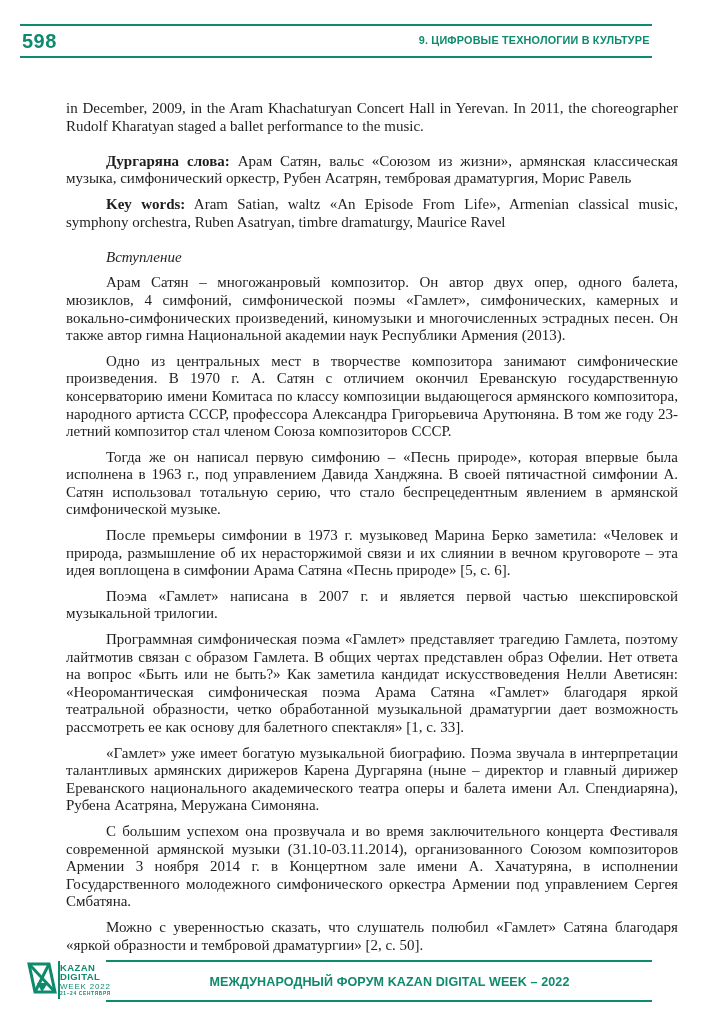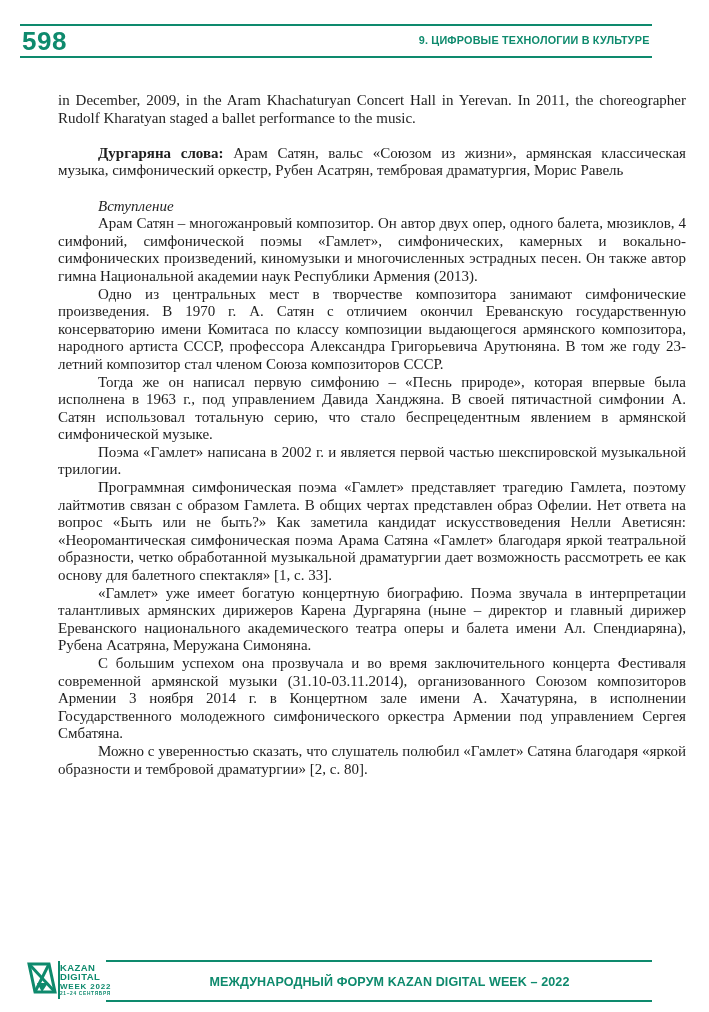--- a/index.html
+++ b/index.html
@@ -12,53 +12,53 @@
   }
   
   .header { position:absolute; left:20px; top:24px; width:632px; }
   .rule { height:2px; background:var(--accent); }
   .header-inner {
     display:flex; justify-content:space-between; align-items:center;
     height:30px; padding:0 2px;
   }
   .page-num {
     font-family:"Liberation Sans", sans-serif;
-    font-weight:700; font-size:26px; color:var(--accent);
+    font-weight:700; font-size:20px; color:var(--accent);
     letter-spacing:0.5px; line-height:1;
   }
   .section-head {
     font-family:"Liberation Sans", sans-serif;
     font-weight:700; font-size:11.5px; color:var(--accent);
     letter-spacing:0.2px; transform:scaleX(0.94); transform-origin:right center;
     line-height:1;
   }
   
   .body-text {
     position:absolute; left:58px; top:92px; width:628px;
     font-size:15px; line-height:17.6px; text-align:justify;
   }
-  .para { margin:0; }
+  .para { margin:8px; }
   .indent { text-indent:40px; }
   .gap-above { margin-top:17.6px; }
   .lead { font-weight:700; }
   .heading-italic { font-style:italic; }
   
   .footer { position:absolute; left:20px; top:956px; width:632px; height:48px; }
   .footer-logo {
     position:absolute; left:2px; top:2px; height:44px;
     display:flex; align-items:center; 
   }
   .logo-mark { display:block; }
   .logo-sep { width:2px; height:38px; background:var(--accent); }
   .logo-text {
     font-family:"Liberation Sans", sans-serif; color:var(--accent);
     display:flex; flex-direction:column; justify-content:center; line-height:1;
   }
   .logo-l1, .logo-l2 { font-weight:800; font-size:9.5px; letter-spacing:0.4px; }
-  .logo-l3 { font-weight:700; font-size:8px; letter-spacing:0.8px; margin-top:1px; }
+  .logo-l3 { font-weight:400; font-size:8px; letter-spacing:0.8px; margin-top:1px; }
   .logo-l4 { font-weight:700; font-size:4.8px; letter-spacing:0.7px; margin-top:1.5px; }
   .footer-band {
     position:absolute; left:86px; top:4px; width:546px; height:38px;
     border-top:2px solid var(--accent); border-bottom:2px solid var(--accent);
     display:flex; align-items:center; justify-content:center;
   }
   .footer-banner {
     font-family:"Liberation Sans", sans-serif; font-weight:700;
     font-size:13.5px; color:var(--accent); letter-spacing:0.1px;
     transform:scaleX(0.93); transform-origin:right center;
@@ -75,32 +75,34 @@
     <span class="section-head">9. ЦИФРОВЫЕ ТЕХНОЛОГИИ В КУЛЬТУРЕ</span>
   </div>
   <div class="rule"></div>
 </div>
 
 <div class="body-text">
   <p class="para">in December, 2009, in the Aram Khachaturyan Concert Hall in Yerevan. In 2011, the choreographer Rudolf Kharatyan staged a ballet performance to the music.</p>
 
   <p class="para indent gap-above"><span class="lead">Дургаряна слова:</span><span> Арам Сатян, вальс «Союзом из жизни», армянская классическая музыка, симфонический оркестр, Рубен Асатрян, тембровая драматургия, Морис Равель</span></p>
 
+  <p class="para indent"><span class="lead">Key words:</span><span> Aram Satian, waltz «An Episode From Life», Armenian classical music, symphony orchestra, Ruben Asatryan, timbre dramaturgy, Maurice Ravel</span></p>
 
   <p class="para indent gap-above heading-italic">Вступление</p>
 
   <div>
       <p class="para indent">Арам Сатян – многожанровый композитор. Он автор двух опер, одного балета, мюзиклов, 4 симфоний, симфонической поэмы «Гамлет», симфонических, камерных и вокально-симфонических произведений, киномузыки и многочисленных эстрадных песен. Он также автор гимна Национальной академии наук Республики Армения (2013).</p>
       <p class="para indent">Одно из центральных мест в творчестве композитора занимают симфонические произведения. В 1970 г. А. Сатян с отличием окончил Ереванскую государственную консерваторию имени Комитаса по классу композиции выдающегося армянского композитора, народного артиста СССР, профессора Александра Григорьевича Арутюняна. В том же году 23-летний композитор стал членом Союза композиторов СССР.</p>
       <p class="para indent">Тогда же он написал первую симфонию – «Песнь природе», которая впервые была исполнена в 1963 г., под управлением Давида Ханджяна. В своей пятичастной симфонии А. Сатян использовал тотальную серию, что стало беспрецедентным явлением в армянской симфонической музыке.</p>
-      <p class="para indent">Поэма «Гамлет» написана в 2002 г. и является первой частью шекспировской музыкальной трилогии.</p>
+      <p class="para indent">После премьеры симфонии в 1973 г. музыковед Марина Берко заметила: «Человек и природа, размышление об их нерасторжимой связи и их слиянии в вечном круговороте – эта идея воплощена в симфонии Арама Сатяна «Песнь природе» [5, с. 6].</p>
+      <p class="para indent">Поэма «Гамлет» написана в 2007 г. и является первой частью шекспировской музыкальной трилогии.</p>
       <p class="para indent">Программная симфоническая поэма «Гамлет» представляет трагедию Гамлета, поэтому лайтмотив связан с образом Гамлета. В общих чертах представлен образ Офелии. Нет ответа на вопрос «Быть или не быть?» Как заметила кандидат искусствоведения Нелли Аветисян: «Неоромантическая симфоническая поэма Арама Сатяна «Гамлет» благодаря яркой театральной образности, четко обработанной музыкальной драматургии дает возможность рассмотреть ее как основу для балетного спектакля» [1, с. 33].</p>
-      <p class="para indent">«Гамлет» уже имеет богатую концертную биографию. Поэма звучала в интерпретации талантливых армянских дирижеров Карена Дургаряна (ныне – директор и главный дирижер Ереванского национального академического театра оперы и балета имени Ал. Спендиаряна), Рубена Асатряна, Меружана Симоняна.</p>
+      <p class="para indent">«Гамлет» уже имеет богатую музыкальной биографию. Поэма звучала в интерпретации талантливых армянских дирижеров Карена Дургаряна (ныне – директор и главный дирижер Ереванского национального академического театра оперы и балета имени Ал. Спендиаряна), Рубена Асатряна, Меружана Симоняна.</p>
       <p class="para indent">С большим успехом она прозвучала и во время заключительного концерта Фестиваля современной армянской музыки (31.10-03.11.2014), организованного Союзом композиторов Армении 3 ноября 2014 г. в Концертном зале имени А. Хачатуряна, в исполнении Государственного молодежного симфонического оркестра Армении под управлением Сергея Смбатяна.</p>
-      <p class="para indent">Можно с уверенностью сказать, что слушатель полюбил «Гамлет» Сатяна благодаря «яркой образности и тембровой драматургии» [2, с. 80].</p>
+      <p class="para indent">Можно с уверенностью сказать, что слушатель полюбил «Гамлет» Сатяна благодаря «яркой образности и тембровой драматургии» [2, с. 50].</p>
     </div>
 </div>
 
 <div class="footer">
   <div class="footer-logo">
     <svg class="logo-mark" width="36" height="38" viewBox="0 0 36 38">
       <g fill="none" stroke="#0e8a6d" stroke-width="3">
         <path d="M7 3 L27 3 L33 31 L13 31 Z"></path>
         <path d="M7 3 L33 31"></path>
         <path d="M27 3 L13 31"></path>

